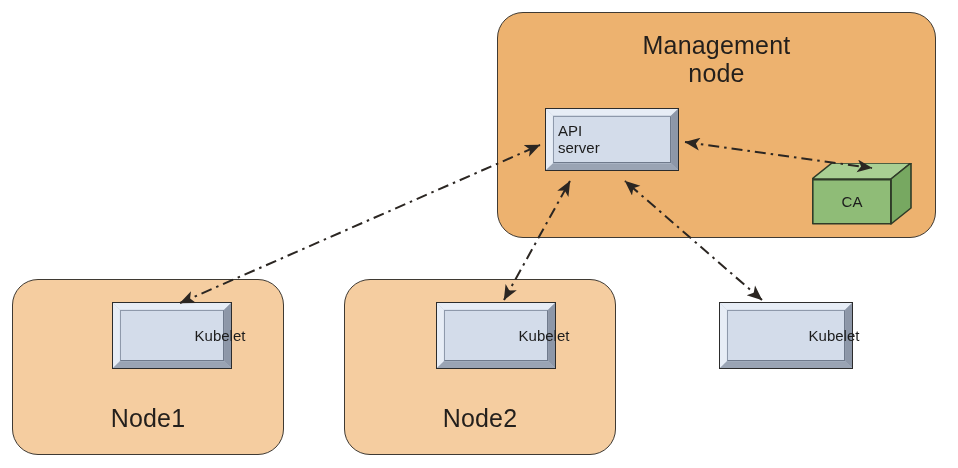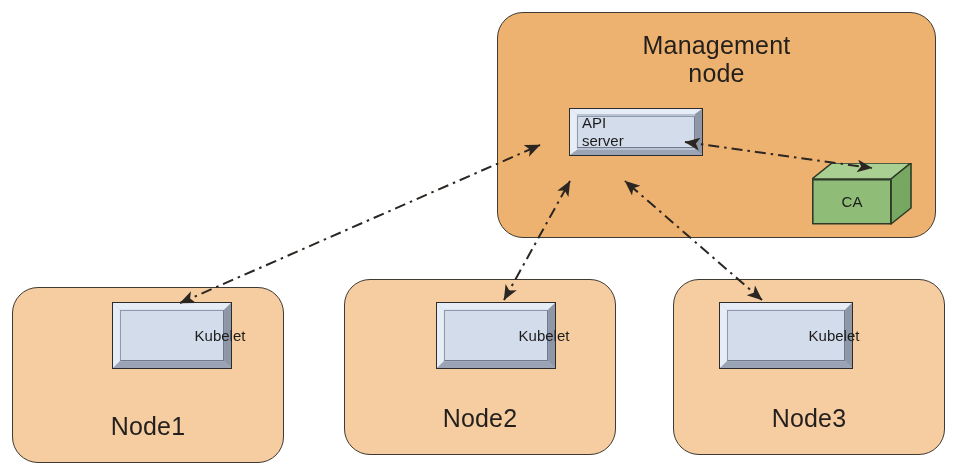--- a/index.html
+++ b/index.html
@@ -132,21 +132,21 @@
 </head>
 <body>
 
 <div id="canvas">
 
   <div class="group-box mgmt" style="left:497px; top:12px; width:439px; height:226px;">
     <div class="group-title mgmt-title">Management
 node</div>
   </div>
 
-  <div class="bevel-box" style="left:569px; top:108px; width:134px; height:48px;">
+  <div class="bevel-box" style="left:545px; top:108px; width:134px; height:63px;">
     <div class="bevel-face"></div>
     <div class="bevel-frame">
       <svg viewBox="0 0 134 66" preserveAspectRatio="none" aria-hidden="true">
         <polygon points="0,0 134,0 127,7 7,7" fill="#e7edf6"></polygon>
         <polygon points="0,0 7,7 7,59 0,66" fill="#e7edf6"></polygon>
         <polygon points="134,0 134,66 127,59 127,7" fill="#8d97a8"></polygon>
         <polygon points="0,66 7,59 127,59 134,66" fill="#9aa4b4"></polygon>
       </svg>
     </div>
     <div class="bevel-label">API
@@ -155,21 +155,21 @@
 
   <div class="cube" style="left:812px; top:163px; width:100px; height:62px;">
     <svg width="100" height="62" viewBox="0 0 100 62" aria-hidden="true">
       <polygon points="0,16 20,0 99,0 79,16" fill="#a9cf93" stroke="#2f3b28" stroke-width="1.6" stroke-linejoin="round"></polygon>
       <polygon points="79,16 99,0 99,45 79,61" fill="#77a861" stroke="#2f3b28" stroke-width="1.6" stroke-linejoin="round"></polygon>
       <rect x="0.8" y="16.8" width="78" height="44" fill="#8fbc77" stroke="#2f3b28" stroke-width="1.6" stroke-linejoin="round"></rect>
     </svg>
     <div class="cube-label" style="top:30px; width:80px;">CA</div>
   </div>
 
-  <div class="group-box node" style="left:12px; top:287px; width:272px; height:176px;">
+  <div class="group-box node" style="left:12px; top:279px; width:272px; height:176px;">
     <div class="group-title node-title">Node1</div>
   </div>
   <div class="bevel-box" style="left:112px; top:302px; width:120px; height:67px;">
     <div class="bevel-face"></div>
     <div class="bevel-frame">
       <svg viewBox="0 0 120 67" preserveAspectRatio="none" aria-hidden="true">
         <polygon points="0,0 120,0 113,7 7,7" fill="#e7edf6"></polygon>
         <polygon points="0,0 7,7 7,60 0,67" fill="#e7edf6"></polygon>
         <polygon points="120,0 120,67 113,60 113,7" fill="#8d97a8"></polygon>
         <polygon points="0,67 7,60 113,60 120,67" fill="#9aa4b4"></polygon>
@@ -187,23 +187,20 @@
       <svg viewBox="0 0 120 67" preserveAspectRatio="none" aria-hidden="true">
         <polygon points="0,0 120,0 113,7 7,7" fill="#e7edf6"></polygon>
         <polygon points="0,0 7,7 7,60 0,67" fill="#e7edf6"></polygon>
         <polygon points="120,0 120,67 113,60 113,7" fill="#8d97a8"></polygon>
         <polygon points="0,67 7,60 113,60 120,67" fill="#9aa4b4"></polygon>
       </svg>
     </div>
     <div class="bevel-label centered">Kubelet</div>
   </div>
 
-  <div class="group-box node" style="left:673px; top:279px; width:272px; height:176px;">
-    <div class="group-title node-title">Node3</div>
-  </div>
   <div class="bevel-box" style="left:719px; top:302px; width:134px; height:67px;">
     <div class="bevel-face"></div>
     <div class="bevel-frame">
       <svg viewBox="0 0 134 67" preserveAspectRatio="none" aria-hidden="true">
         <polygon points="0,0 134,0 127,7 7,7" fill="#e7edf6"></polygon>
         <polygon points="0,0 7,7 7,60 0,67" fill="#e7edf6"></polygon>
         <polygon points="134,0 134,67 127,60 127,7" fill="#8d97a8"></polygon>
         <polygon points="0,67 7,60 127,60 134,67" fill="#9aa4b4"></polygon>
       </svg>
     </div>

